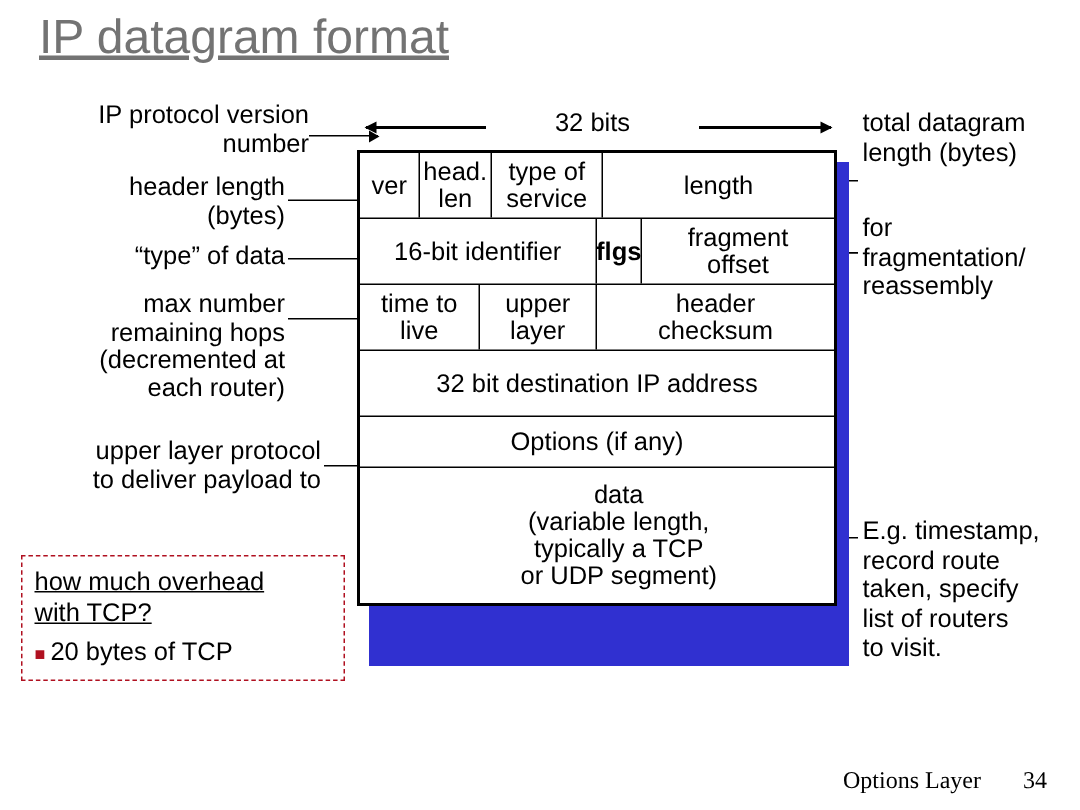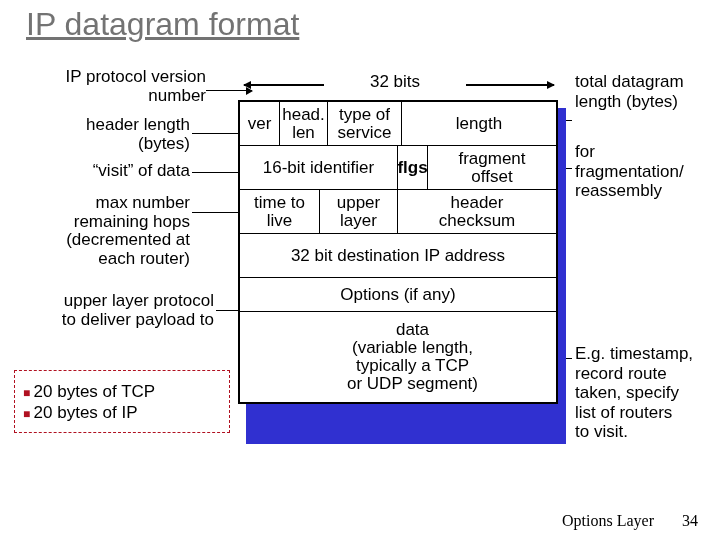--- a/index.html
+++ b/index.html
@@ -102,21 +102,21 @@
 <body>
 
 <div class="title">IP datagram format</div>
 
 <div class="bits-left"></div>
 <div class="bits32">32 bits</div>
 <div class="bits-right"></div>
 
 <div class="left-ann" style="left:36px; top:68px; width:170px;">IP protocol version<br>number</div>
 <div class="left-ann" style="left:62px; top:116px; width:128px;">header length<br>(bytes)</div>
-<div class="left-ann" style="left:62px; top:162px; width:128px;">“visit” of data</div>
+<div class="left-ann" style="left:62px; top:162px; width:128px;">“type” of data</div>
 <div class="left-ann" style="left:60px; top:194px; width:130px;">max number<br>remaining hops<br>(decremented at<br>each router)</div>
 <div class="left-ann" style="left:20px; top:292px; width:194px;">upper layer protocol<br>to deliver payload to</div>
 
 <div class="right-ann" style="left:575px; top:72px; width:140px;">total datagram<br>length (bytes)</div>
 <div class="right-ann" style="left:575px; top:142px; width:150px;">for<br>fragmentation/<br>reassembly</div>
 <div class="right-ann" style="left:575px; top:344px; width:140px;">E.g. timestamp,<br>record route<br>taken, specify<br>list of routers<br>to visit.</div>
 
 <div class="hline arrow-r" style="left:206px; top:90px; width:46px;"></div>
 <div class="hline arrow-r" style="left:192px; top:133px; width:86px;"></div>
 <div class="hline arrow-r" style="left:192px; top:172px; width:138px;"></div>
@@ -153,22 +153,22 @@
     <div class="row" style="min-height:34px;">
       <div class="cell full">Options (if any)</div>
     </div>
     <div class="row data-row">
       <div class="cell full">data<br>(variable length,<br>typically a TCP<br>or UDP segment)</div>
     </div>
   </div>
 </div>
 
 <div class="ovh">
+  <div class="q">how much overhead<br>with TCP?</div>
   <ul>
     <li>20 bytes of TCP</li>
-    <li>20 bytes of IP</li>
   </ul>
 </div>
 
 <div class="footer">
   <span>Options Layer</span>
   <span class="pg">34</span>
 </div>
 
 </body></html>

